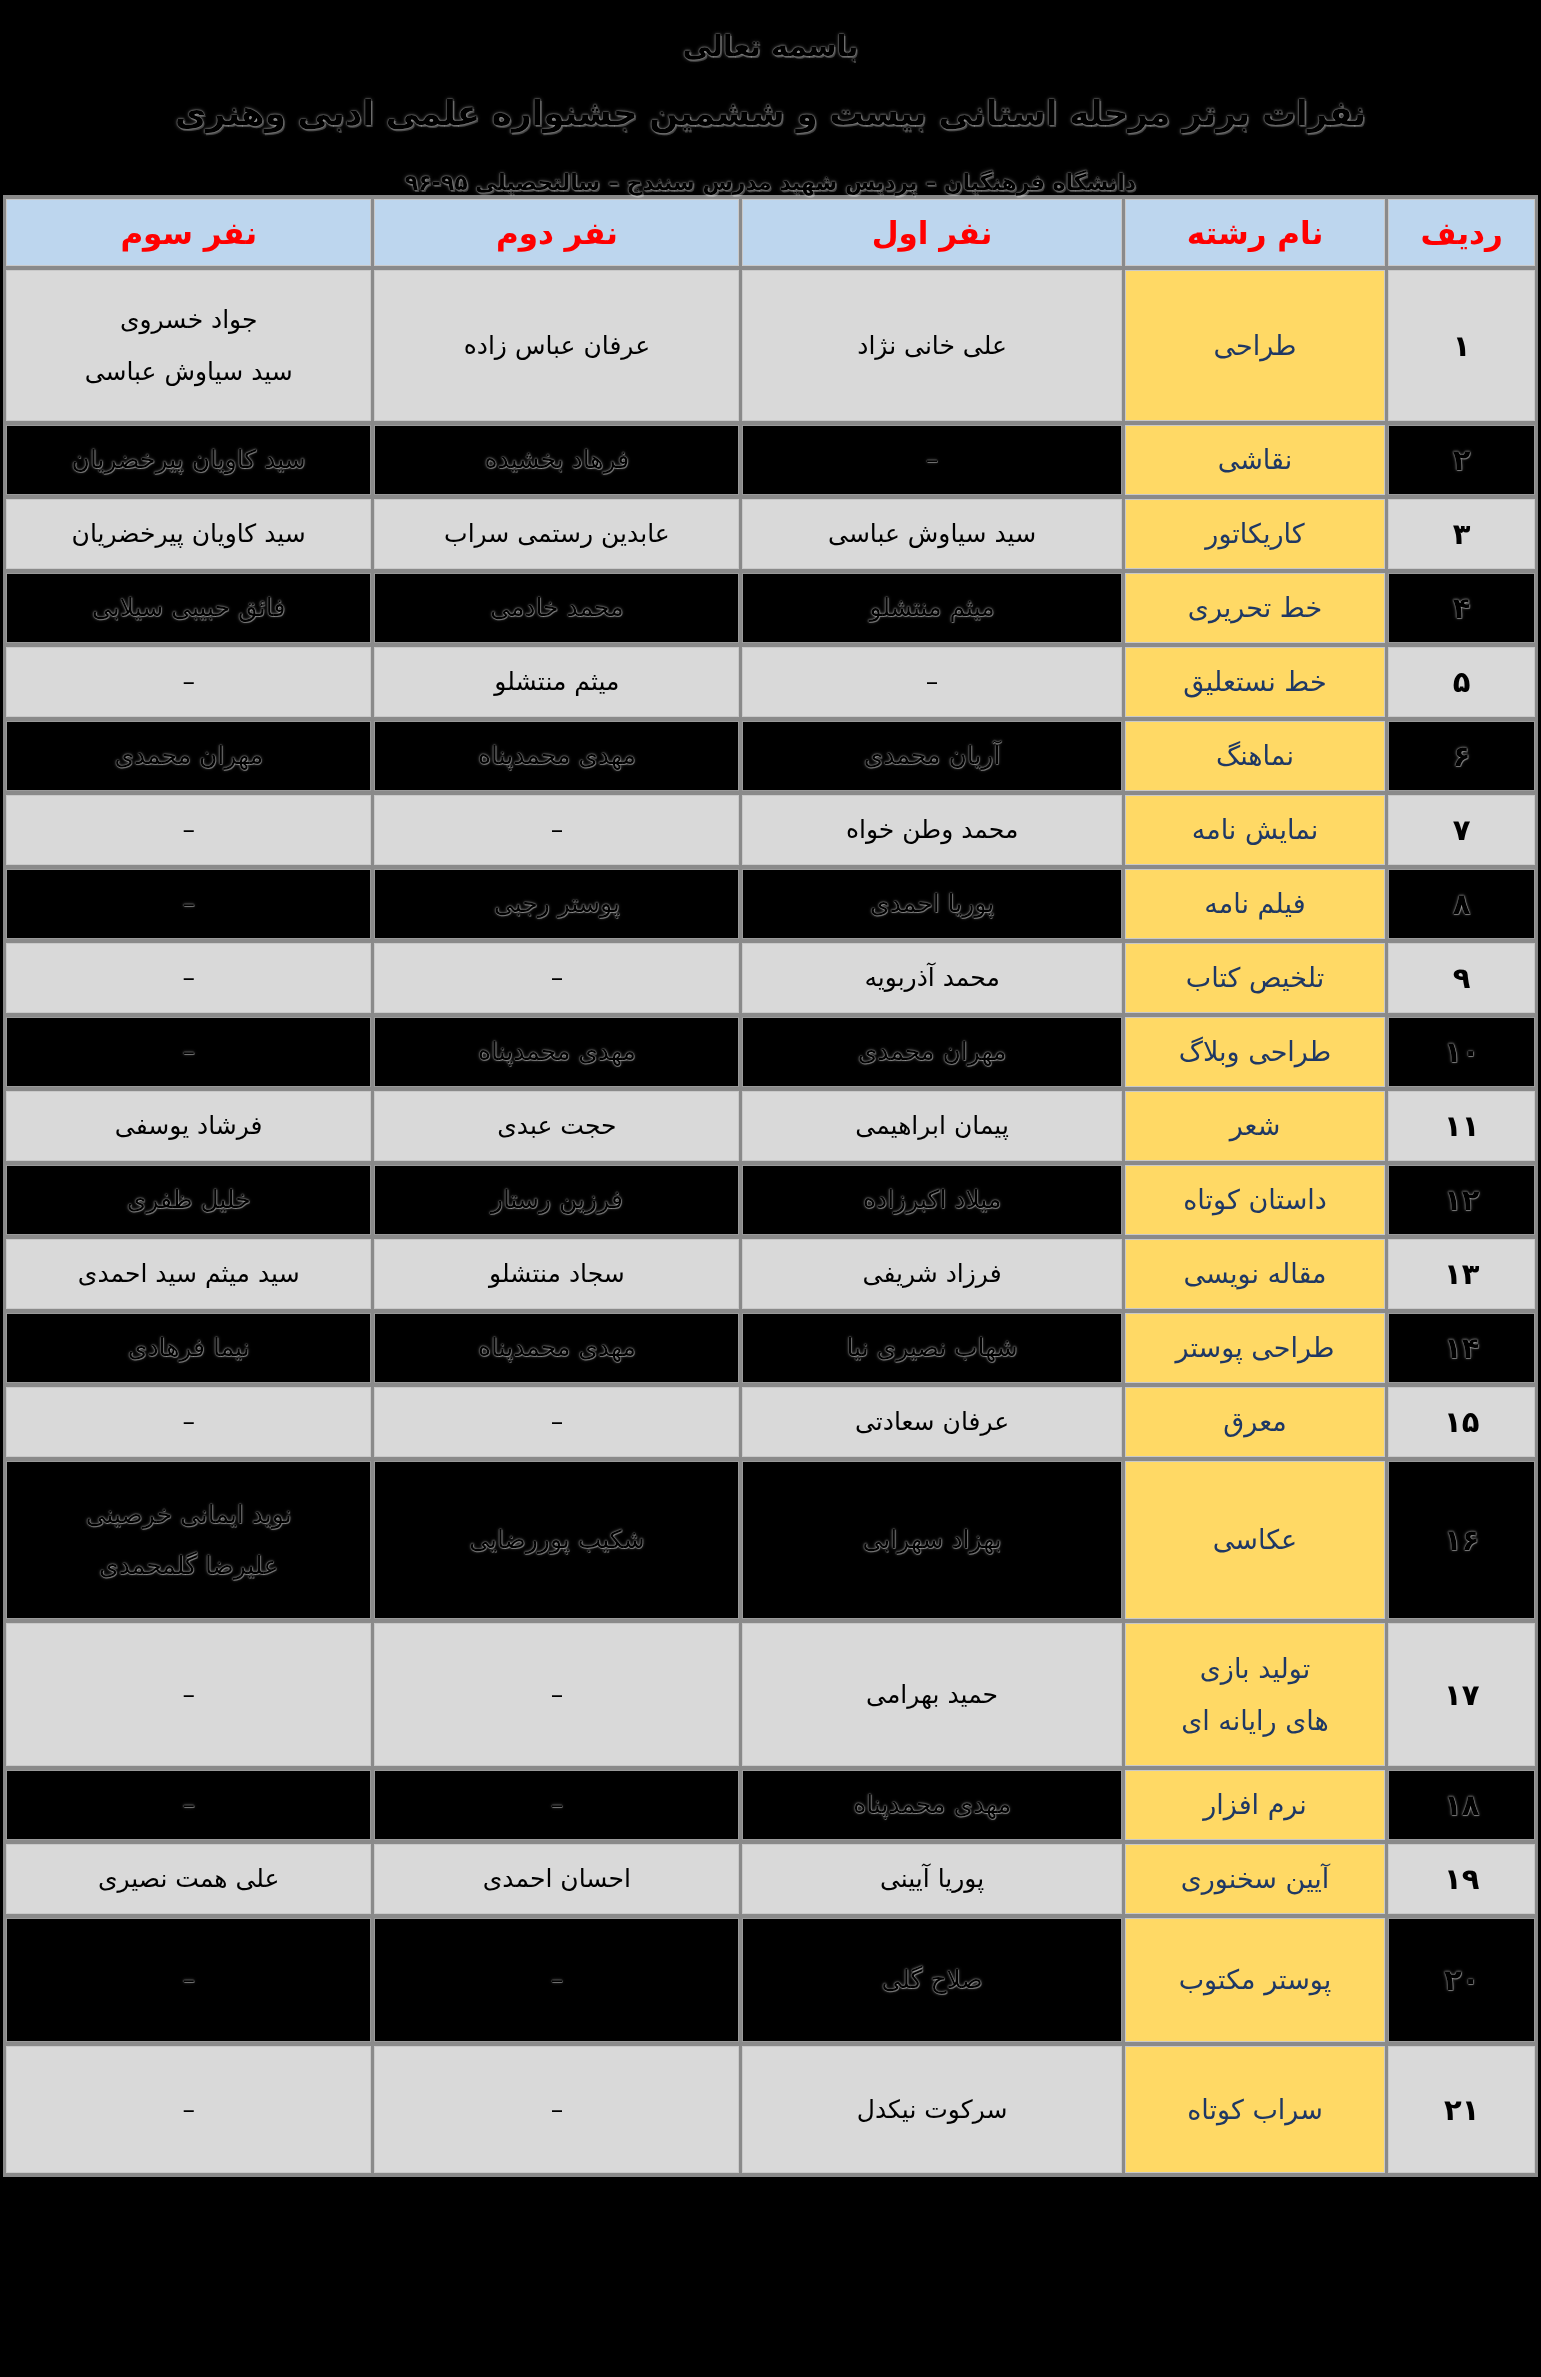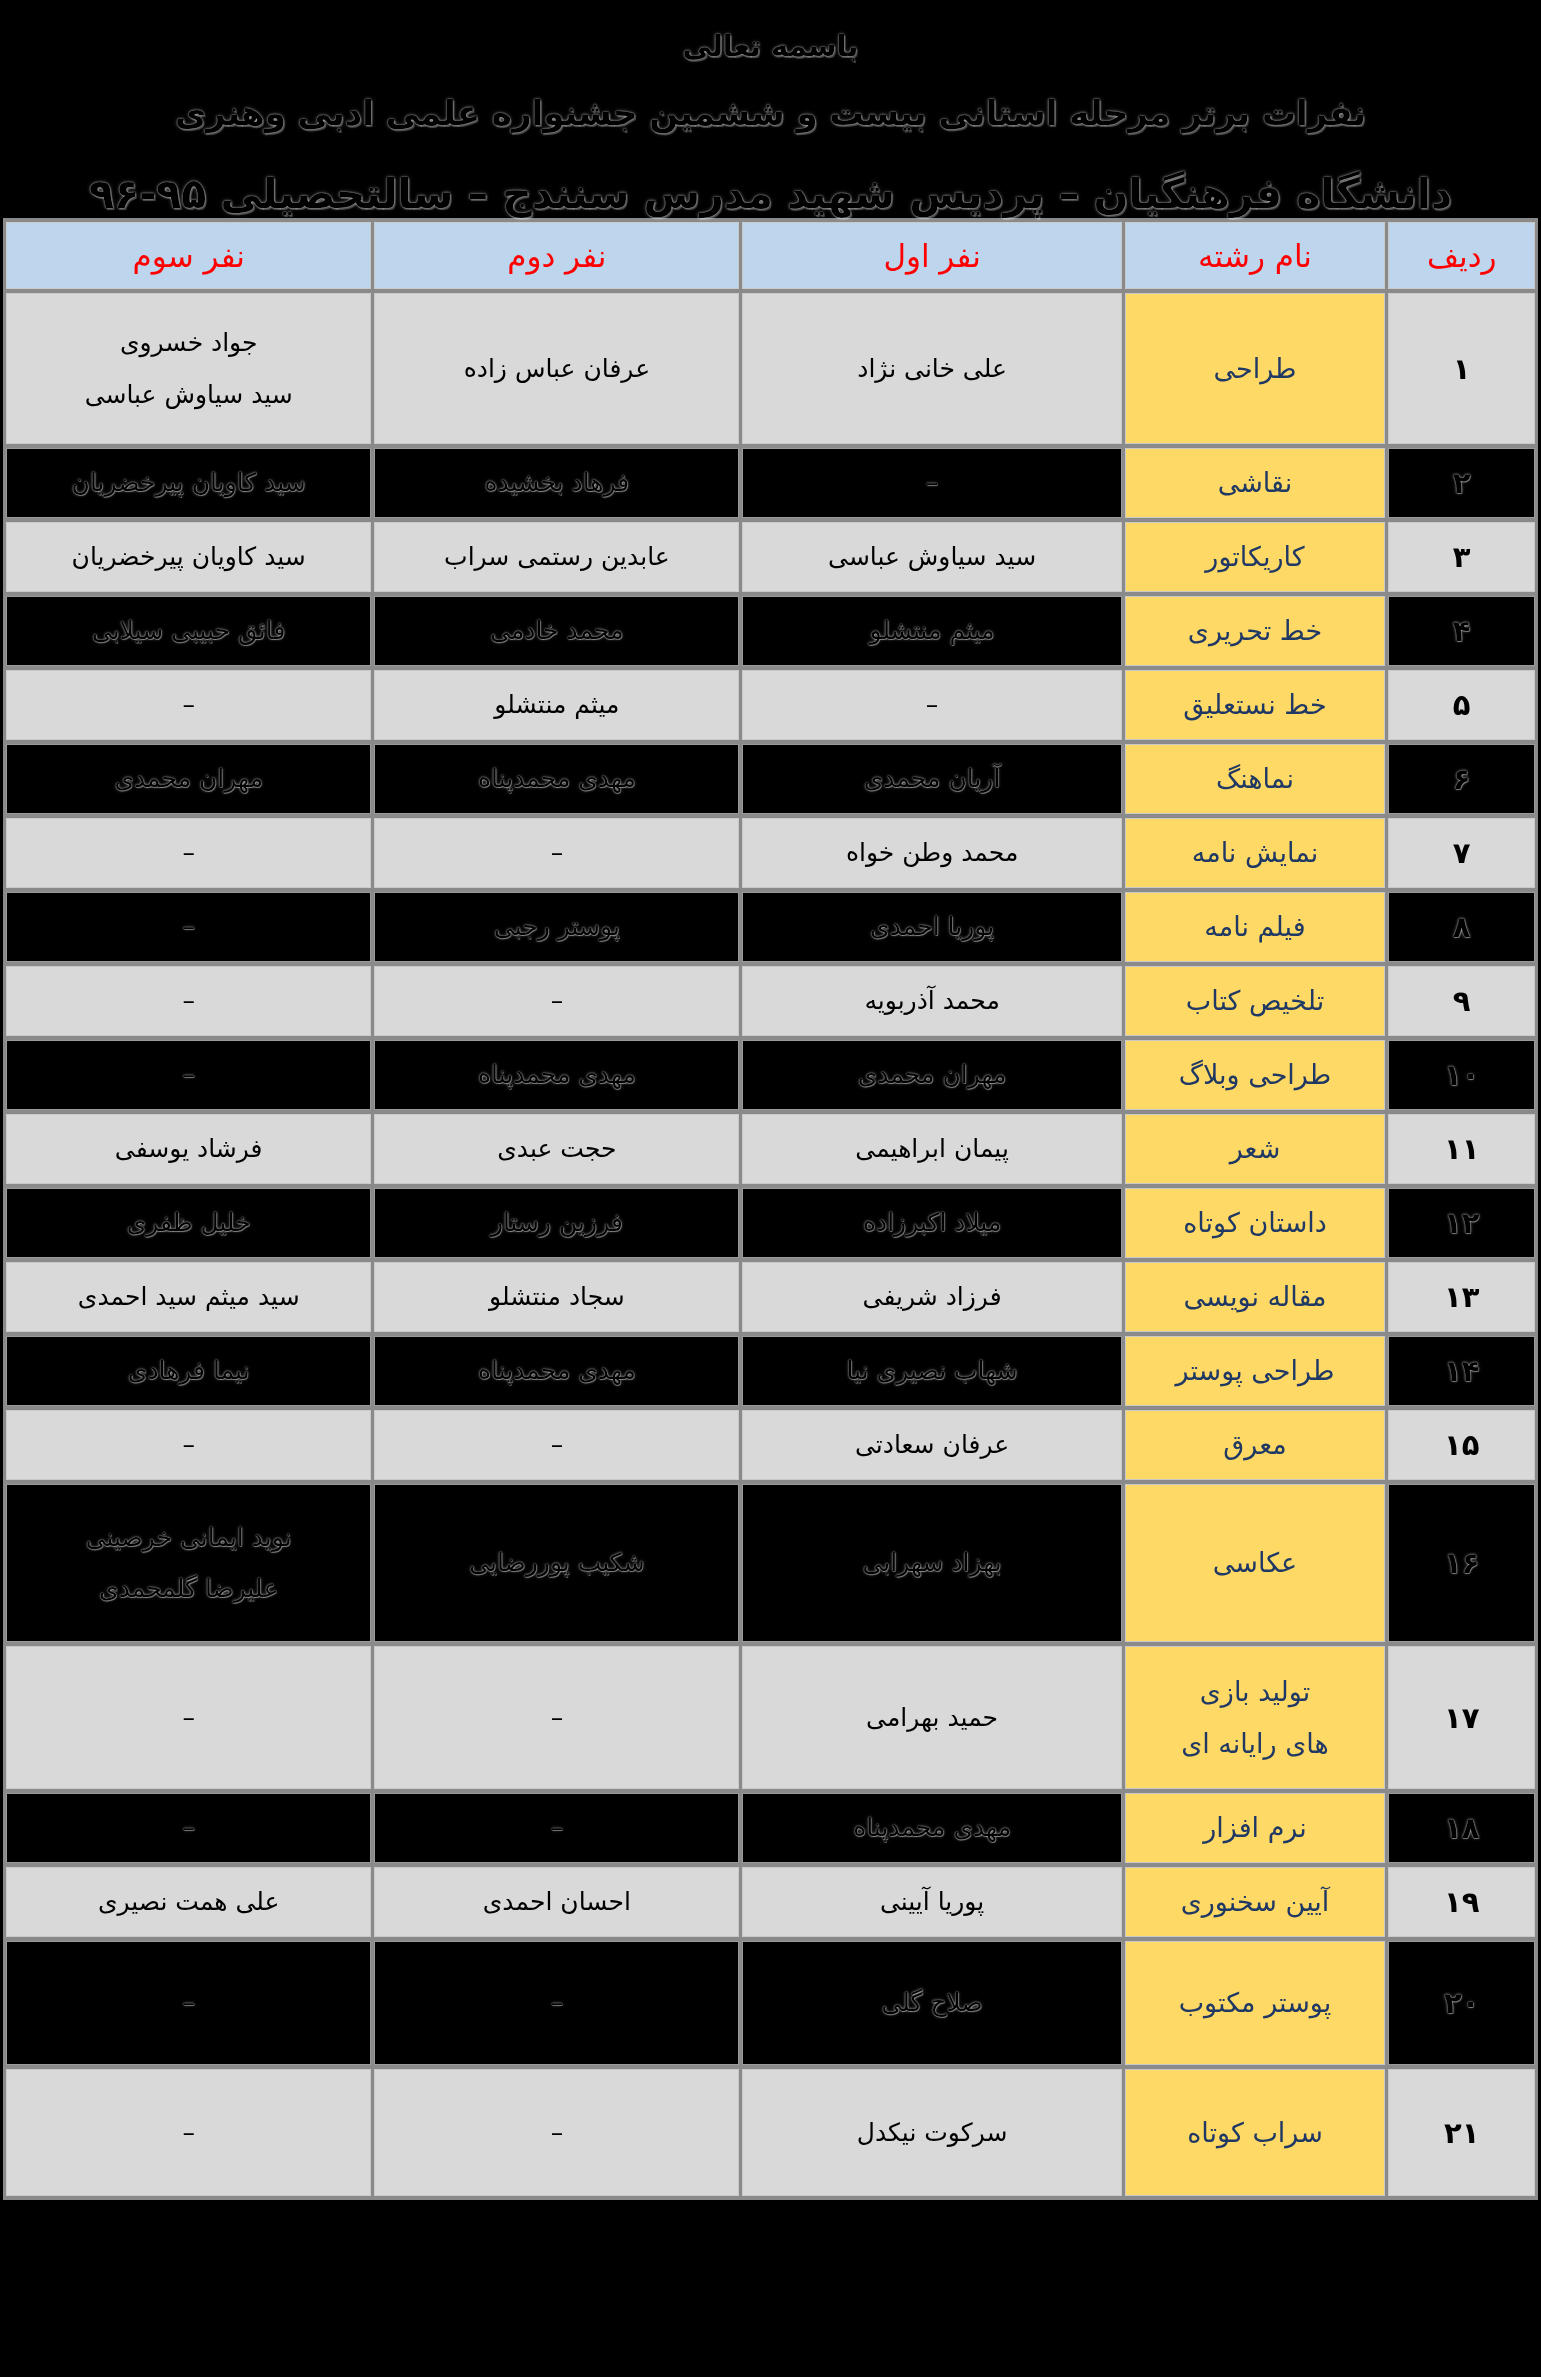--- a/index.html
+++ b/index.html
@@ -17,21 +17,21 @@
     background:var(--page-bg,#000);
   }
   .title-line{
     color:#000;
     font-weight:bold;
     text-shadow:0 0 1.5px rgba(255,255,255,.85),0 0 4.4px rgba(255,255,255,.30),1.5px 1.5px 0 rgba(255,255,255,.22);
     white-space:nowrap;
   }
   .title-line.l1{font-size:29px;margin:0 0 30px 0;}
   .title-line.l2{font-size:34px;margin:9px 0 37px 0;}
-  .title-line.l3{font-size:41px;margin:0 0 0 0;}
+  .title-line.l3{font-size:22px;margin:0 0 0 0;}
   
   table.results{
     table-layout:fixed;
     border-collapse:separate;
     border-spacing:3.7px 4.4px;
     background:var(--grid,#8a8a8a);
     width:1535px;
     margin:0 2.9px;
   }
   col.c-radif{width:146px;}
@@ -43,21 +43,21 @@
     text-align:center;
     vertical-align:middle;
     border:0.7px solid #c9c9c9;
     overflow:hidden;
     white-space:pre-line;
   }
   thead th{
     background:var(--header-bg,#bdd6ee);
     color:var(--header-text,#f00);
     font-size:31px;
-    font-weight:normal;
+    font-weight:bold;
     height:63px;
   }
   tbody td{background:var(--row-bg,#d9d9d9);}
   td.num{font-size:29px;font-weight:bold;color:#000;}
   td.field{
     background:var(--field-bg,#ffd965) !important;
     color:var(--field-text,#1f3864);
     font-size:27px;
     font-weight:normal;
     line-height:1.9;

